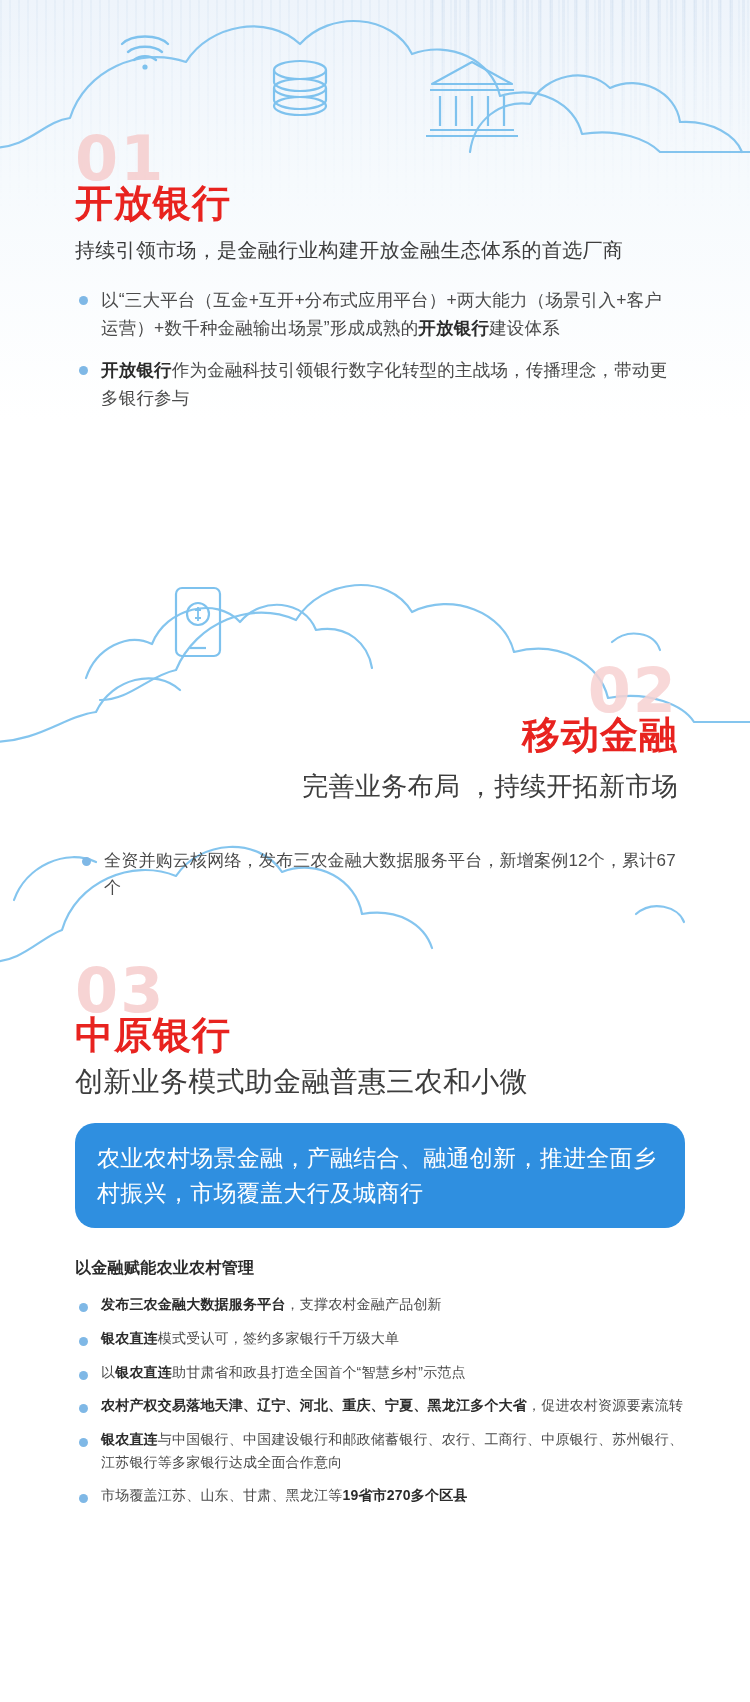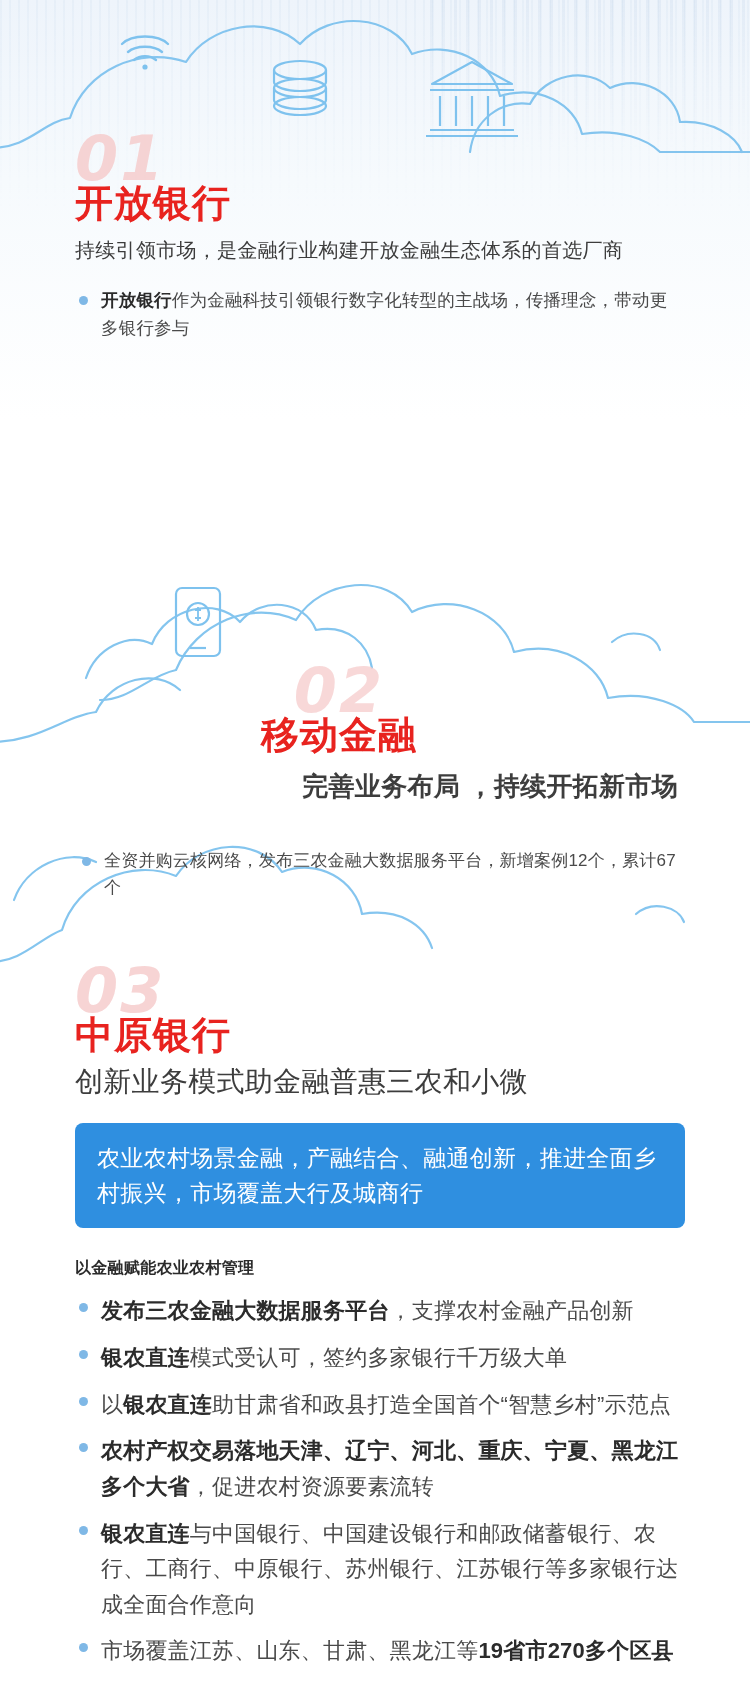--- a/index.html
+++ b/index.html
@@ -51,21 +51,20 @@
   
   .section { position: relative; }
   .ghost-num {
     font-family: "DejaVu Sans", sans-serif;
     font-size: 62px;
     font-weight: 700;
     color: #f6cdcd;
     letter-spacing: 2px;
     line-height: 1;
     opacity: .85;
-    font-style: italic;
   }
   .sec-title {
     font-size: 38px;
     font-weight: 700;
     color: #e8231f;
     letter-spacing: 1px;
     line-height: 1.15;
     margin-top: -8px;
   }
   .sec-sub {
@@ -95,49 +94,49 @@
     background: #7fb8e6;
   }
   .b { font-weight: 700; color: #2b2b2b; }
 
   
   #sec1 { position: absolute; left: 75px; top: 128px; width: 600px; }
   #sec1 .bullets { margin-top: 22px; }
 
   
   #sec2 { position: absolute; left: 0; top: 660px; width: 750px; }
-  #sec2 .head { text-align: center; padding-right: 72px; }
+  #sec2 .head { text-align: right; padding-right: 72px; }
   #sec2 .ghost-num { color: #f7d2d2; }
-  #sec2 .sec-sub { text-align: right; padding-right: 72px; font-size: 26px; font-weight: bold; }
+  #sec2 .sec-sub { text-align: right; padding-right: 72px; font-size: 26px; }
   #sec2 .bullets { margin-top: 42px; padding-left: 78px; padding-right: 60px; }
   #sec2 .bullets > li { font-size: 17px; }
 
   
   #sec3 { position: absolute; left: 75px; top: 960px; width: 610px; }
   #sec3 .sec-sub { font-size: 28px; margin-top: 4px; }
   .callout {
     margin-top: 22px;
     background: #2f8fe0;
     color: #ffffff;
-    border-radius: 8px;
+    border-radius: 20px;
     padding: 18px 22px;
     font-size: 23px;
     line-height: 1.5;
     font-weight: 500;
     letter-spacing: .3px;
   }
   .sub-head {
     margin-top: 30px;
     font-size: 16px;
     font-weight: 700;
     color: #2b2b2b;
     letter-spacing: .3px;
   }
   #sec3 .bullets { margin-top: 14px; }
-  #sec3 .bullets > li { font-size: 22px; margin-bottom: 11px; }
+  #sec3 .bullets > li { font-size: 14px; margin-bottom: 11px; }
 </style>
 </head>
 <body>
 
 <div class="page">
 
   <div class="top-texture"></div>
   <div class="top-texture2"></div>
 
   <svg class="cloud-svg" width="750" height="1702" viewBox="0 0 750 1702" fill="none" aria-hidden="true">
@@ -193,20 +192,21 @@
       <path d="M198 607 v14 M195 610 h6 M195 618 h6" stroke-width="1.8"></path>
       <path d="M190 648 h16"></path>
     </g>
   </svg>
 
   <div class="section" id="sec1">
     <div class="ghost-num">01</div>
     <div class="sec-title">开放银行</div>
     <div class="sec-sub">持续引领市场，是金融行业构建开放金融生态体系的首选厂商</div>
     <ul class="bullets">
+      <li><span>以“三大平台（互金+互开+分布式应用平台）+两大能力（场景引入+客户运营）+数千种金融输出场景”形成成熟的<span class="b">开放银行</span>建设体系</span></li>
       <li><span><span class="b">开放银行</span>作为金融科技引领银行数字化转型的主战场，传播理念，带动更多银行参与</span></li>
     </ul>
   </div>
 
   <div class="section" id="sec2">
     <div class="head">
       <div class="ghost-num">02</div>
       <div class="sec-title">移动金融</div>
     </div>
     <div class="sec-sub">完善业务布局 ，持续开拓新市场</div>

